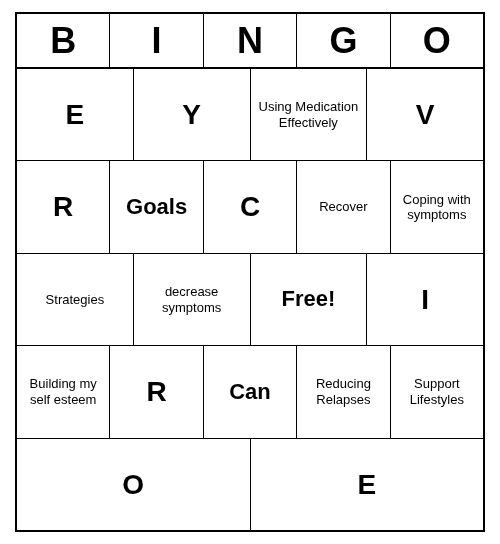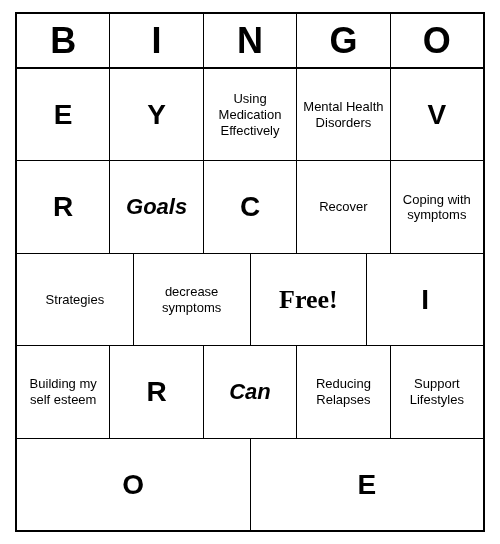--- a/index.html
+++ b/index.html
@@ -79,48 +79,45 @@
     .bingo-cell:last-child {
       border-right: none;
     }
 
     .bingo-cell.large-letter {
       font-size: 28px;
       font-weight: bold;
     }
 
     .bingo-cell.free {
-      font-size: 26px;
+      font-size: 22px;
       font-weight: bold;
-      font-family: Liberation Serif, serif;
     }
 
     .bingo-cell.medium-letter {
       font-size: 22px;
       font-weight: bold;
-      font-style: italic;
     }
   </style>
 </head>
 <body>
 
 <div class="bingo-card">
   <div class="bingo-header">
   <div class="header-cell">B</div>
       <div class="header-cell">I</div>
       <div class="header-cell">N</div>
       <div class="header-cell">G</div>
       <div class="header-cell">O</div>
     </div>
   <div class="bingo-body">
   <div class="bingo-row">
         <div class="bingo-cell large-letter">E</div>
         <div class="bingo-cell large-letter">Y</div>
         <div class="bingo-cell">Using Medication Effectively</div>
-        <div class="bingo-cell">Mental Health Disorders</div>
         <div class="bingo-cell large-letter">V</div>
       </div>
       <div class="bingo-row">
         <div class="bingo-cell large-letter">R</div>
         <div class="bingo-cell medium-letter">Goals</div>
         <div class="bingo-cell large-letter">C</div>
         <div class="bingo-cell">Recover</div>
         <div class="bingo-cell">Coping with symptoms</div>
       </div>
       <div class="bingo-row">

